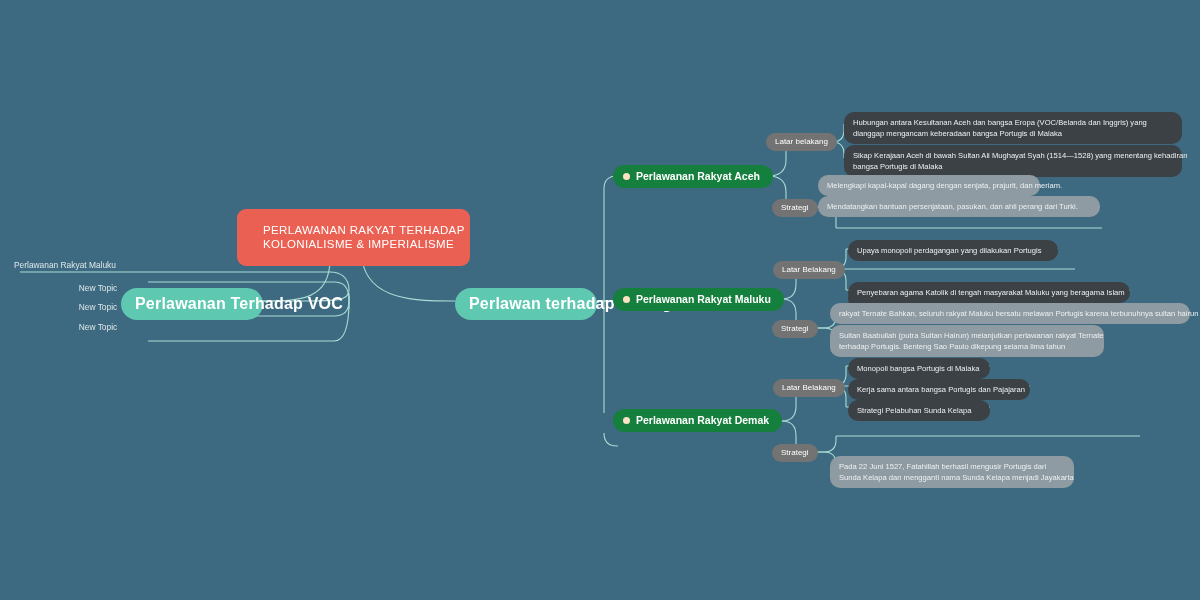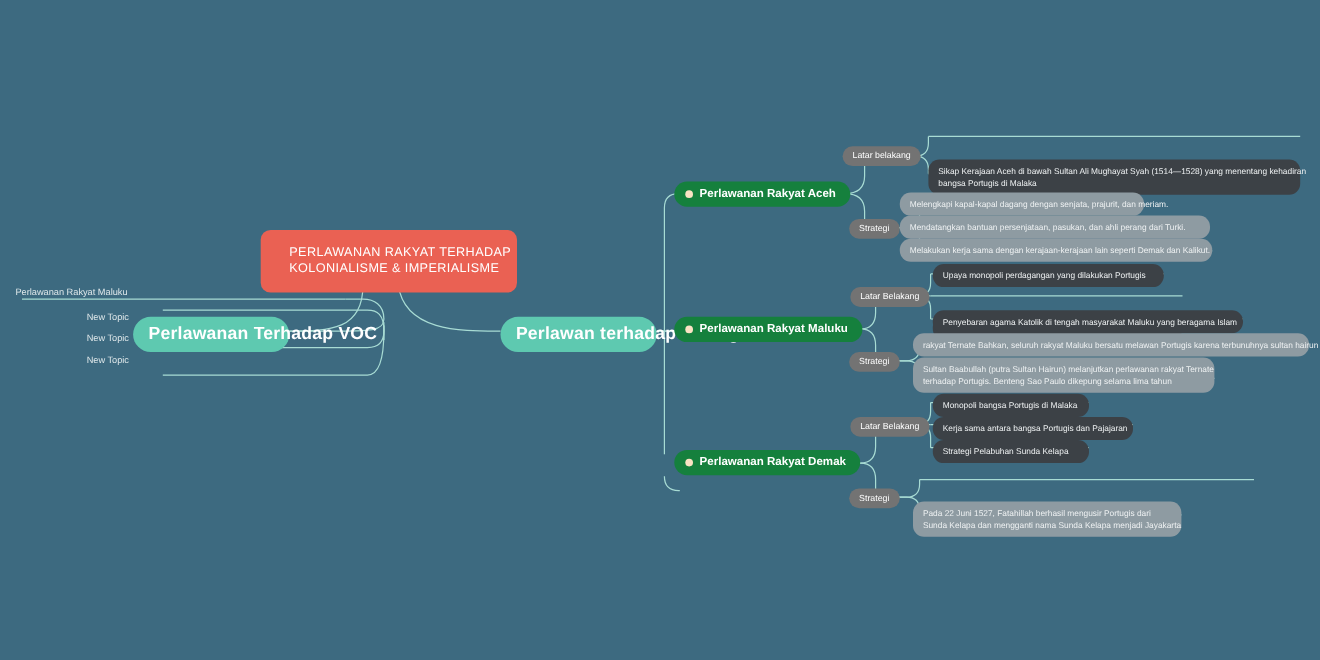--- a/index.html
+++ b/index.html
@@ -200,27 +200,28 @@
   <div class="node plain c" style="left:56px; top:320px; width:84px;">New Topic</div>
 
   <div class="node teal" id="n-port">Perlawan terhadap Portugis</div>
 
   <div class="node orange" id="n-aceh">
     <span class="bullet"></span>
     <span>Perlawanan Rakyat Aceh</span>
   </div>
 
   <div class="node salmon" style="left:766px; top:133px;">Latar belakang</div>
+  <div class="node leaf dark" style="left:844px; top:112px; width:338px;">Hubungan antara Kesultanan Aceh dan bangsa Eropa (VOC/Belanda dan Inggris) yang
+dianggap mengancam keberadaan bangsa Portugis di Malaka</div>
   <div class="node leaf dark" style="left:844px; top:145px; width:338px;">Sikap Kerajaan Aceh di bawah Sultan Ali Mughayat Syah (1514—1528) yang menentang kehadiran
 bangsa Portugis di Malaka</div>
 
   <div class="node salmon" style="left:772px; top:199px;">Strategi</div>
   <div class="node leaf gray" style="left:818px; top:175px; width:222px;">Melengkapi kapal-kapal dagang dengan senjata, prajurit, dan meriam.</div>
   <div class="node leaf gray" style="left:818px; top:196px; width:282px;">Mendatangkan bantuan persenjataan, pasukan, dan ahli perang dari Turki.</div>
-  <div class="node leaf gray" style="left:818px; top:217px; width:284px;">Melakukan kerja sama dengan kerajaan-kerajaan lain seperti Demak dan Kalikut.</div>
 
   <div class="node orange" id="n-maluku">
     <span class="bullet"></span>
     <span>Perlawanan Rakyat Maluku</span>
   </div>
 
   <div class="node salmon" style="left:773px; top:261px;">Latar Belakang</div>
   <div class="node leaf dark" style="left:848px; top:240px; width:210px;">Upaya monopoli perdagangan yang dilakukan Portugis</div>
   <div class="node leaf dark" style="left:848px; top:261px; width:227px;margin-top:27px;">Portugis mencampuri urusan dalam negeri Kerajaan Ternate.</div>
   <div class="node leaf dark" style="left:848px; top:282px; width:282px;">Penyebaran agama Katolik di tengah masyarakat Maluku yang beragama Islam</div>

